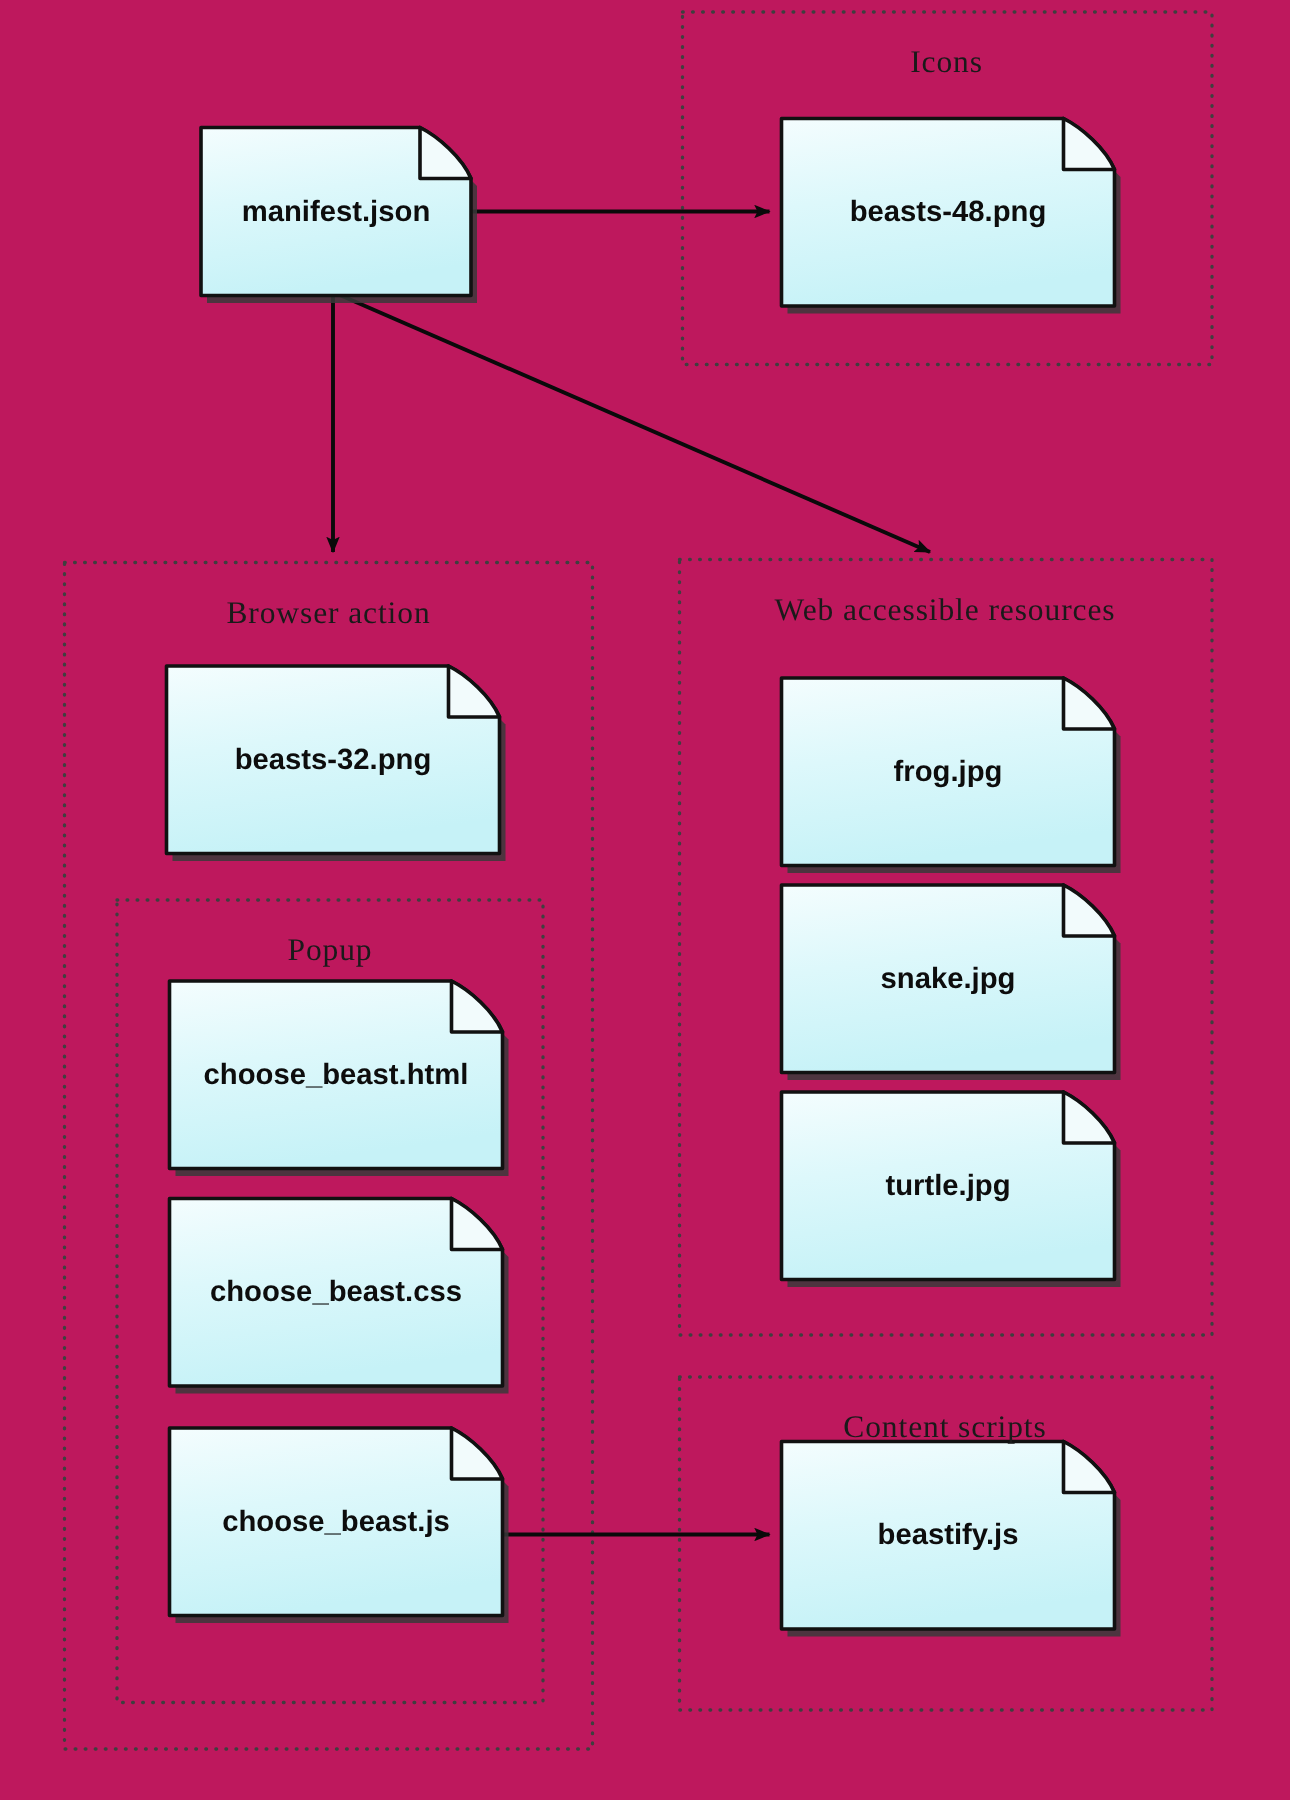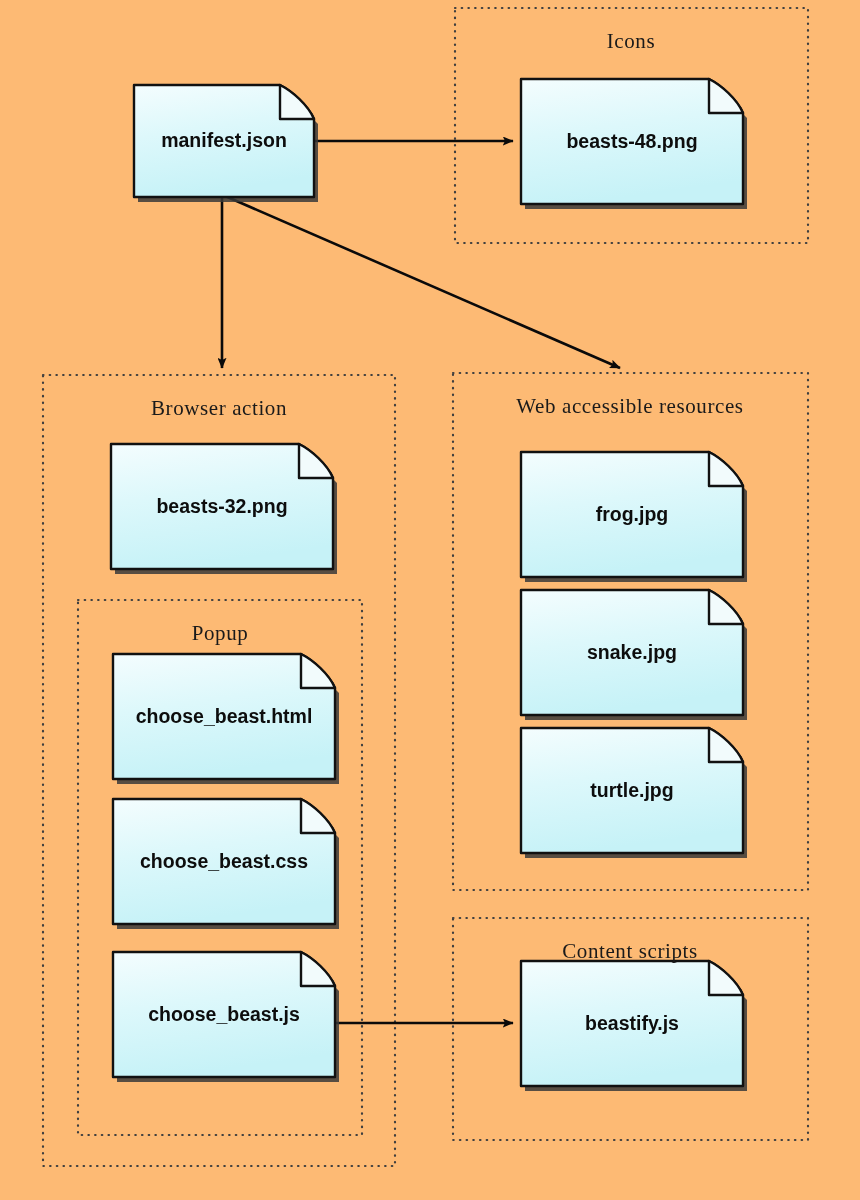--- a/index.html
+++ b/index.html
@@ -4,21 +4,21 @@
 <style>
   html, body {
     margin: 0;
     padding: 0;
     background: #ffffff;
   }
   #diagram-root {
     position: relative;
     width: 860px;
     height: 1200px;
-    background: #fdba74;
+    background: #be185d;
     font-family: "Liberation Sans", sans-serif;
     overflow: hidden;
   }
   svg.canvas {
     position: absolute;
     top: 0;
     left: 0;
     width: 860px;
     height: 1200px;
     display: block;

